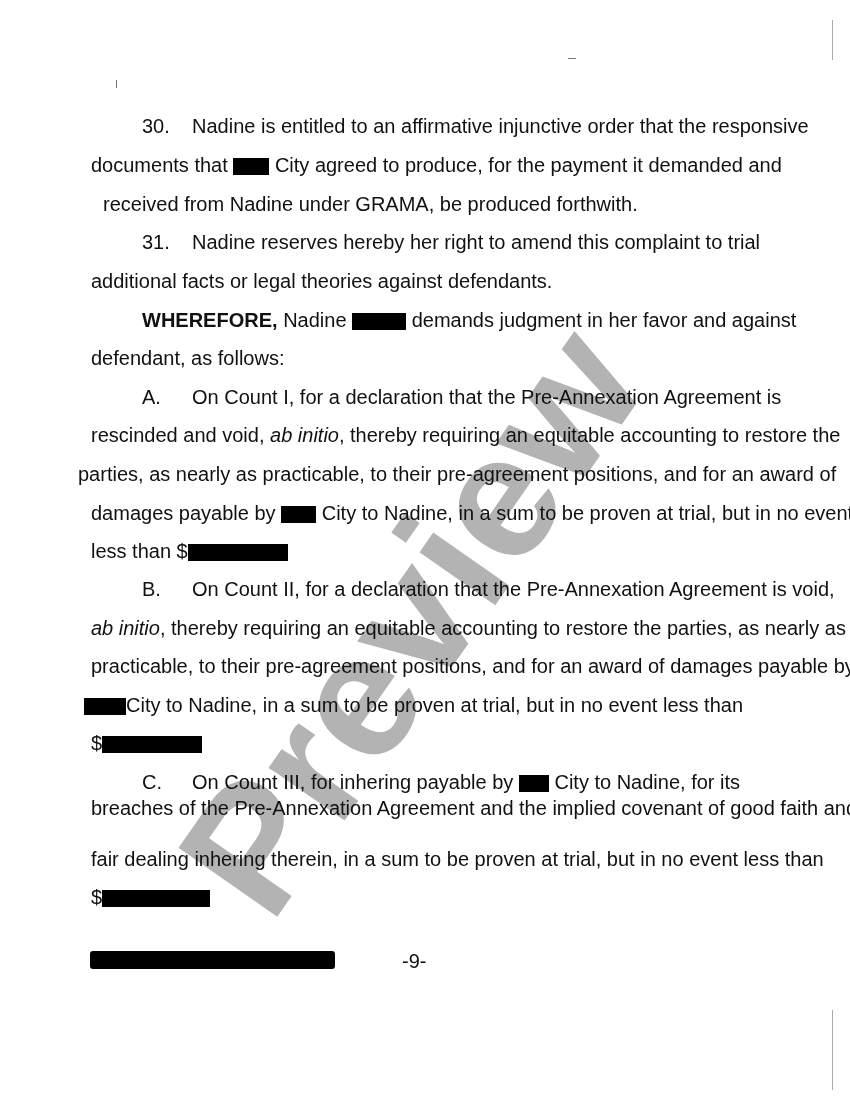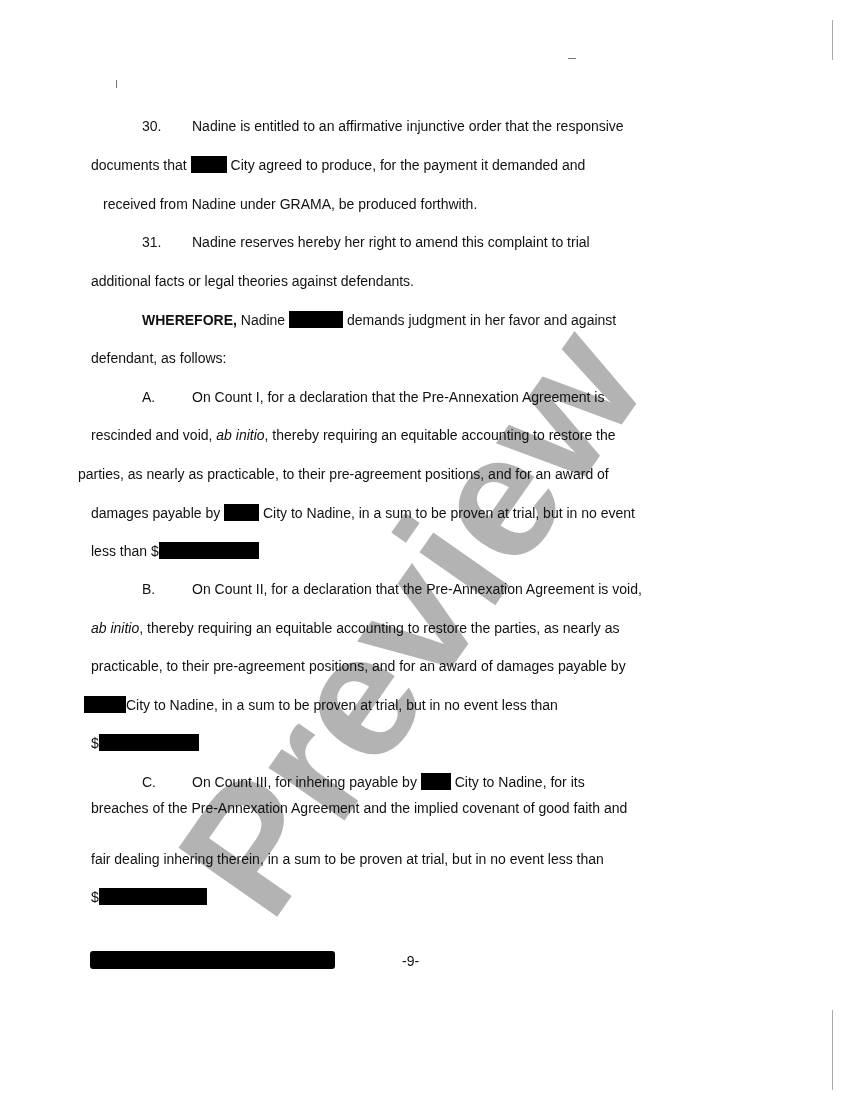--- a/index.html
+++ b/index.html
@@ -1,18 +1,18 @@
 <!DOCTYPE html>
 <html><head>
 <meta charset="utf-8">
 <style>
   html, body { margin: 0; padding: 0; background: #ffffff; }
   body { width: 850px; height: 1104px; position: relative; overflow: hidden;
          font-family: "Liberation Sans", sans-serif; color: #111; }
-  .line { position: absolute; font-size: 14px; white-space: nowrap; line-height: 20px; }
+  .line { position: absolute; font-size: 20px; white-space: nowrap; line-height: 20px; }
   .redact { display: inline-block; background: #000; height: 17px; vertical-align: -3px; }
   .num { display: inline-block; width: 50px; }
   .bold { font-weight: bold; }
   .ital { font-style: italic; }
   .watermark { position: absolute; left: 80px; top: 520px; font-size: 175px; font-weight: bold;
                color: rgba(150,150,150,0.72); transform: rotate(-55deg); transform-origin: center;
                font-family: "Liberation Sans", sans-serif; pointer-events: none; white-space: nowrap; }
   .speck { position: absolute; width: 2px; height: 2px; background: #777; }
   .footer-bar { position: absolute; left: 90px; top: 951px; width: 245px; height: 18px; background: #000; border-radius: 3px; }
 </style>

